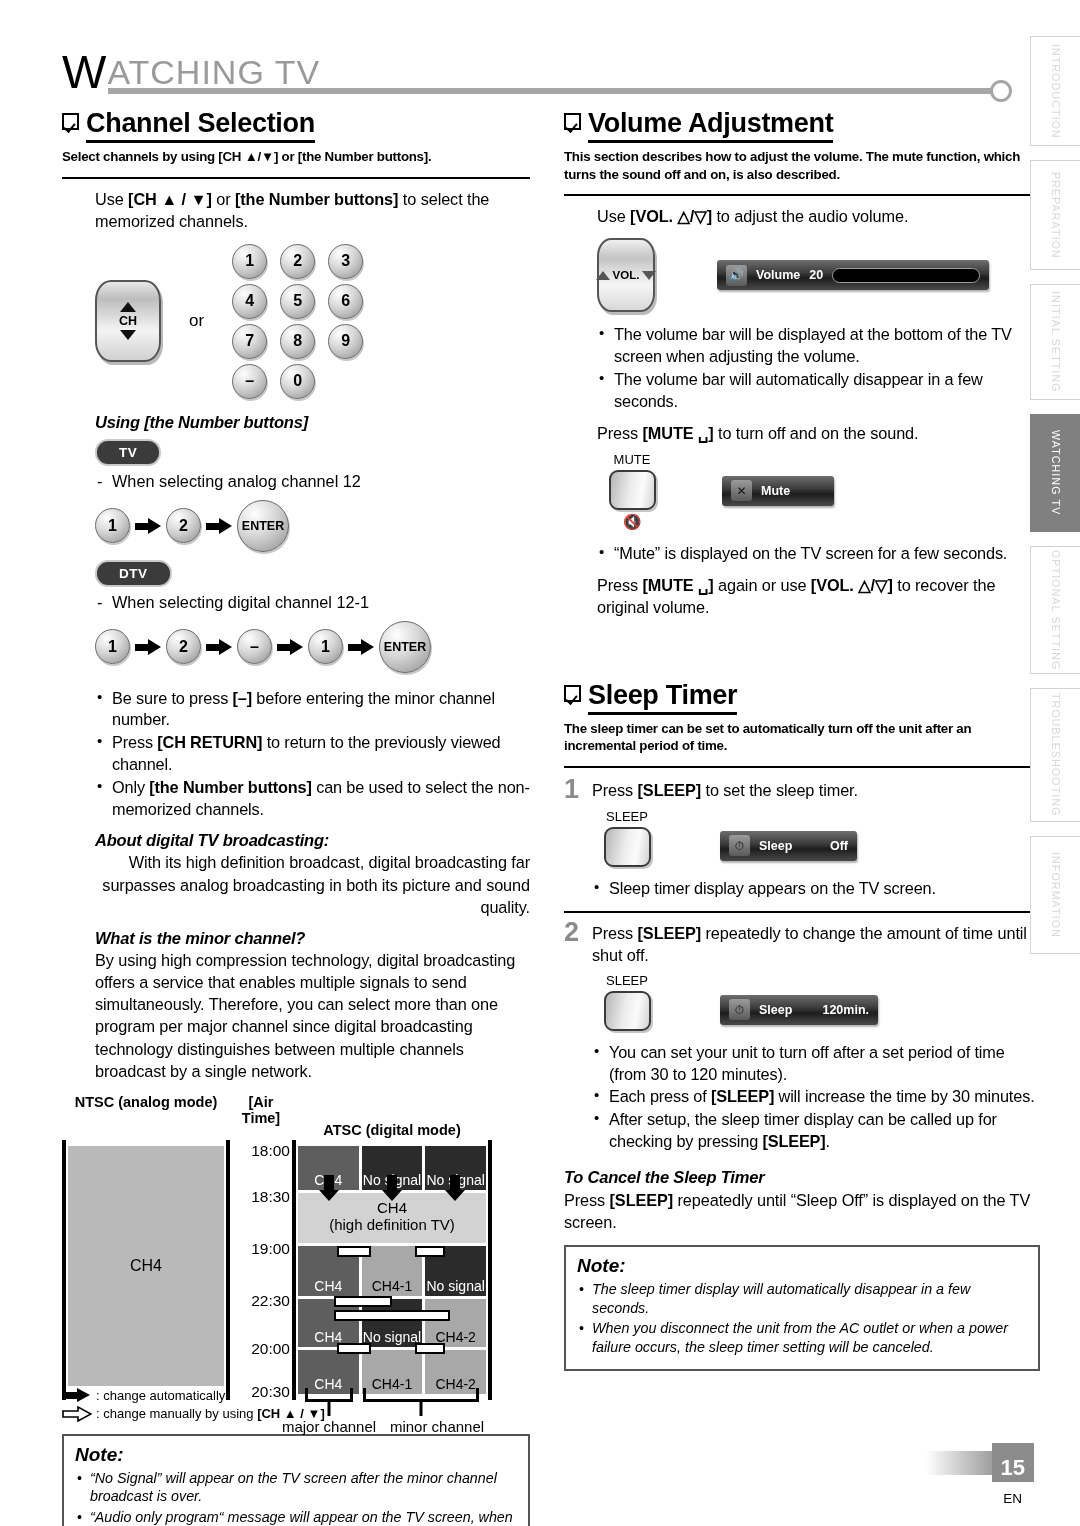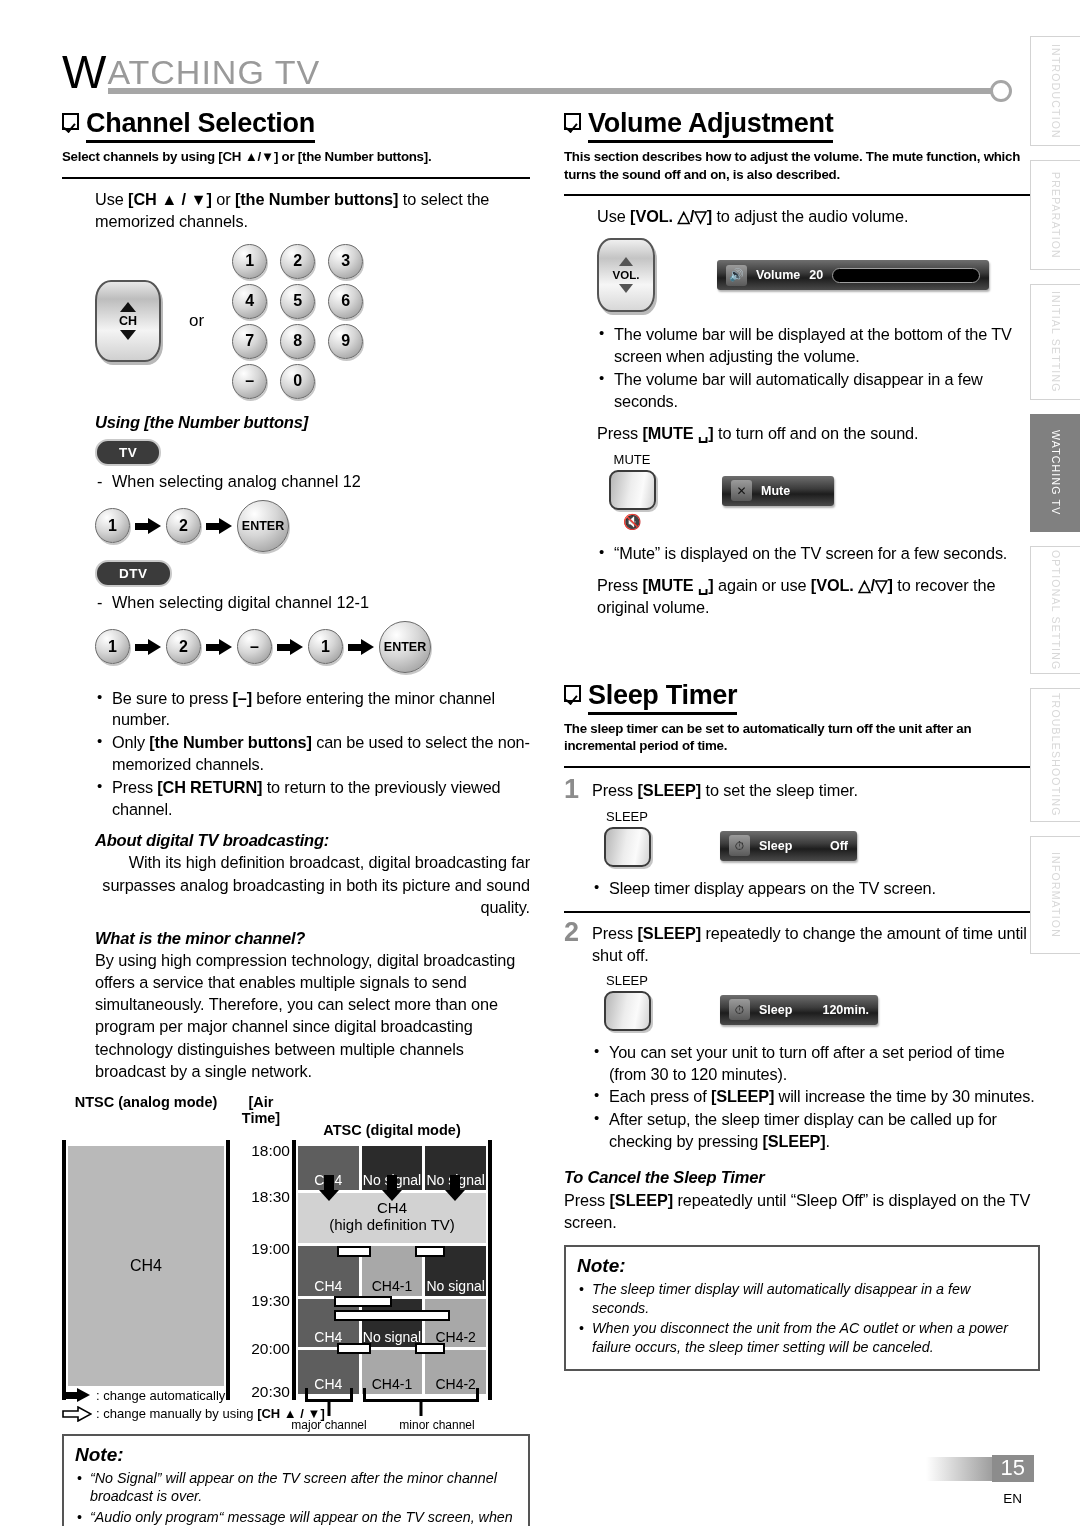--- a/index.html
+++ b/index.html
@@ -143,21 +143,21 @@
     background: #3b3b3b; color: #fff; font-size: 13.5px; font-weight: bold;
     border-radius: 13px; padding: 4px 22px; border: 2px solid #c9c9c9;
     letter-spacing: 0.5px;
   }
 
   .vol-rocker {
     width: 58px; height: 74px; border-radius: 14px/18px;
     background: linear-gradient(180deg,#efefef 0%,#c4c4c4 26%,#f6f6f6 64%,#d8d8d8 100%);
     border: 2px solid #555; position: relative;
     box-shadow: 2px 3px 0 #bbb;
-    display: flex; flex-direction: column; align-items: center;
+    display: flex; flex-direction: row; align-items: center;
     justify-content: center; gap: 3px;
   }
   .vol-rocker .lab { font-size: 11.5px; font-weight: bold; }
 
   .sqkey {
     width: 47px; height: 40px; border-radius: 9px;
     background: linear-gradient(100deg,#b6b6b6 0%,#ededed 45%,#fbfbfb 70%,#d2d2d2 100%);
     border: 2px solid #3a3a3a; box-shadow: 2px 2px 0 #c6c6c6;
   }
   .keylabel { font-size: 13px; margin-bottom: 3px; }
@@ -248,21 +248,21 @@
     position: absolute; height: 11px; z-index: 4;
     background: #fff; border: 2px solid #000;
   }
 
   .bracket-row { position: relative; height: 46px; margin-top: -12px; }
   .brk { position: absolute; height: 14px; border: 3px solid #000; border-top: none; }
   .brk .stem {
     position: absolute; left: 50%; top: 11px; width: 3px; height: 17px;
     background: #000; transform: translateX(-50%);
   }
-  .brk-lab { position: absolute; font-size: 12px; top: 30px; text-align: center; }
+  .brk-lab { position: absolute; font-size: 15px; top: 30px; text-align: center; }
 
   .legend { margin-top: 4px; }
   .legend .lrow { display: flex; align-items: center; font-size: 13px; margin-bottom: 3px; }
   .lg-solid {
     width: 30px; height: 14px; position: relative; margin-right: 4px; flex: none;
   }
   .lg-solid::before {
     content:""; position:absolute; left:0; top:4px; width:17px; height:7px; background:#000;
   }
   .lg-solid::after {
@@ -311,22 +311,22 @@
   
   .pgnum {
     position: absolute; right: 46px; bottom: 44px;
     display: flex; align-items: center;
   }
   .pgnum .bar {
     width: 66px; height: 24px;
     background: linear-gradient(90deg,#ffffff 0%,#9e9e9e 100%);
   }
   .pgnum .n {
-    background: #8c8c8c; color: #fff; font-size: 22px; font-weight: normal;
-    padding: 1px 9px 2px; line-height: 1.08;
+    background: #8c8c8c; color: #fff; font-size: 22px; font-weight: bold;
+    padding: 13px 9px 2px; line-height: 1.08;
   }
   .pgen {
     position: absolute; right: 58px; bottom: 20px; font-size: 13.5px;
   }
   .mutesym { font-size: 15px; letter-spacing: -1px; }
 </style>
 </head>
 <body>
 
 <div class="page">
@@ -406,22 +406,22 @@
         <div class="arrow-r"></div>
         <div class="keyround">–</div>
         <div class="arrow-r"></div>
         <div class="keyround">1</div>
         <div class="arrow-r"></div>
         <div class="keyround enter">ENTER</div>
       </div>
 
       <ul class="bl" style="margin-top:15px;">
         <li><span>Be sure to press </span><span class="b">[–]</span><span> before entering the minor channel number.</span></li>
+        <li><span>Press </span><span class="b">[CH RETURN]</span><span> to return to the previously viewed channel.</span></li>
         <li><span>Only </span><span class="b">[the Number buttons]</span><span> can be used to select the non-memorized channels.</span></li>
-        <li><span>Press </span><span class="b">[CH RETURN]</span><span> to return to the previously viewed channel.</span></li>
       </ul>
 
       <div class="subhead">About digital TV broadcasting:</div>
       <p class="bodytxt" style="margin-top:1px;text-align:right;">With its high definition broadcast, digital broadcasting far surpasses analog broadcasting in both its picture and sound quality.</p>
 
       <div class="subhead">What is the minor channel?</div>
       <p class="bodytxt" style="margin-top:1px;">By using high compression technology, digital broadcasting offers a service that enables multiple signals to send simultaneously. Therefore, you can select more than one program per major channel since digital broadcasting technology distinguishes between multiple channels broadcast by a single network.</p>
     </div>
 
     <div class="diagram">
@@ -435,21 +435,21 @@
         <div class="ntsc-col">
           <div class="vbar-l"></div>
           <div class="vbar-r"></div>
           <div class="ntsc-block">CH4</div>
         </div>
 
         <div class="time-col">
           <div class="t" style="top:2px;">18:00</div>
           <div class="t" style="top:48px;">18:30</div>
           <div class="t" style="top:100px;">19:00</div>
-          <div class="t" style="top:152px;">19:30</div>
+          <div class="t" style="top:152px;">22:30</div>
           <div class="t" style="top:200px;">20:00</div>
           <div class="t" style="top:243px;">20:30</div>
         </div>
 
         <div class="atsc-col">
           <div class="vbar-l"></div>
           <div class="vbar-r"></div>
           <div class="atsc-grid">
 
             <div class="cell mid">CH4</div>

